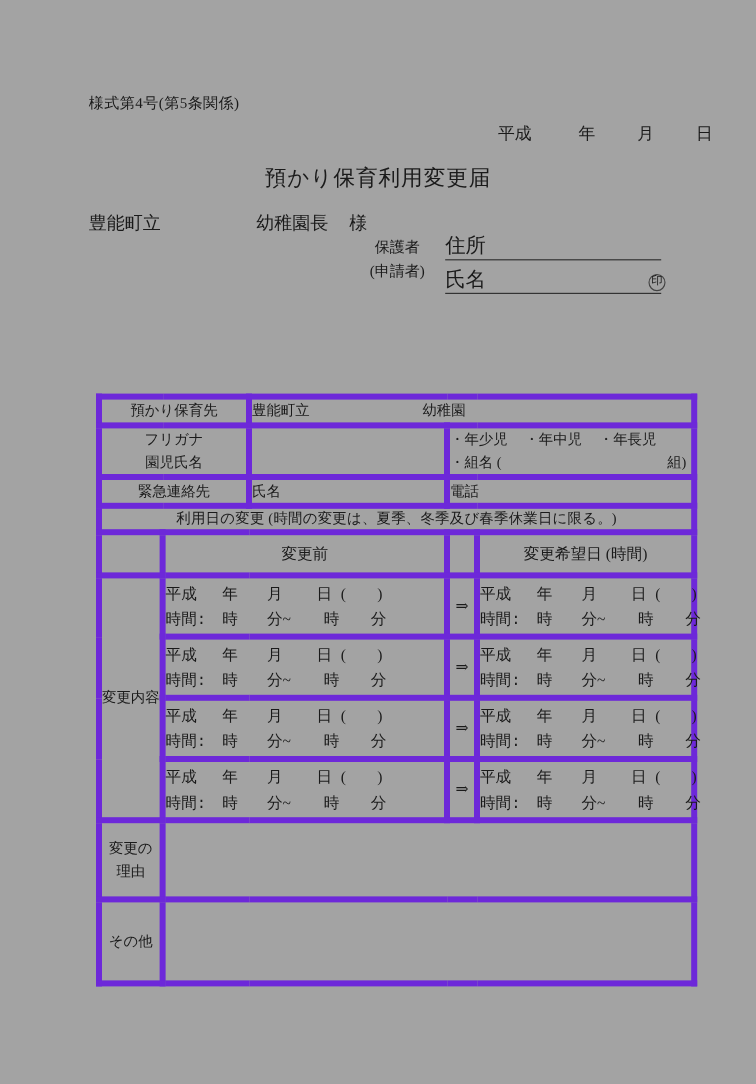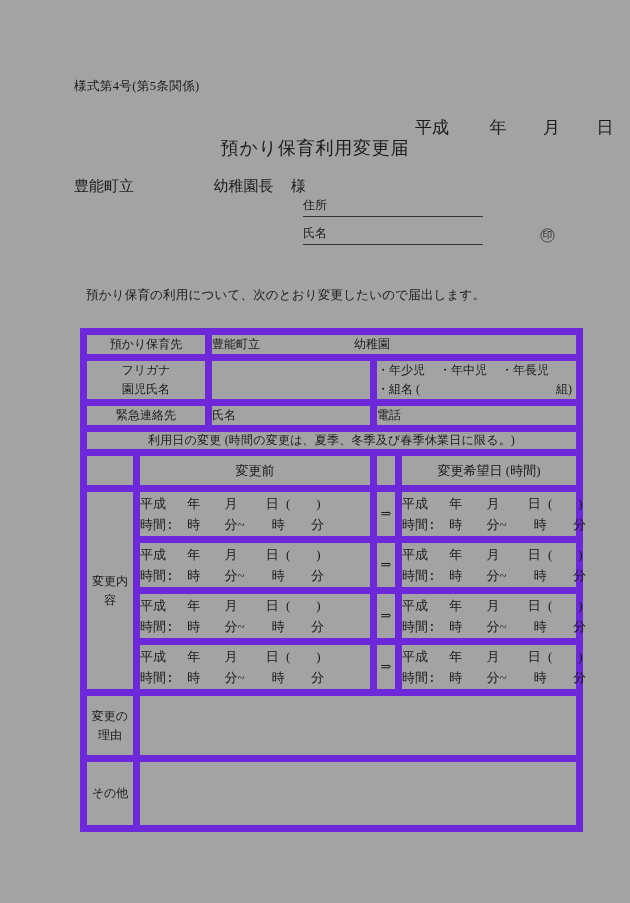--- a/index.html
+++ b/index.html
@@ -24,22 +24,22 @@
     position: absolute;
     left: 74px;
     top: 78px;
     font-size: 12.5px;
     letter-spacing: 0.4px;
     white-space: nowrap;
   }
   .date-line {
     position: absolute;
     left: 415px;
-    top: 116px;
-    font-size: 17px;
+    top: 103px;
+    font-size: 14px;
     white-space: nowrap;
   }
   .date-line span { display: inline-block; }
   .date-line .gap-a { width: 32px; }
   .date-line .gap-b { width: 28px; }
 
   .doc-title {
     position: absolute;
     left: 0;
     top: 136px;
@@ -76,21 +76,21 @@
     text-align: center;
     line-height: 20px;
   }
   .guardian-fields {
     flex: 1;
     padding-left: 6px;
   }
   .field-group { position: relative; }
   .field-label {
     line-height: 18px;
-    font-size: 12px;
+    font-size: 17px;
   }
   .rule {
     border-bottom: 1px solid #333;
     height: 1px;
     width: 180px;
     margin-top: 1px;
     margin-bottom: 7px;
   }
   .rule.second { margin-bottom: 0; }
   .seal {
@@ -121,21 +121,21 @@
   .form-table {
     position: absolute;
     left: 80px;
     top: 328px;
     width: 496px;
     border-collapse: collapse;
     table-layout: fixed;
     font-size: 12px;
   }
   .form-table td {
-    border: 7px solid #6d28d9;
+    border: 5px solid #6d28d9;
     padding: 0;
     vertical-align: middle;
   }
   .cell-pad { padding: 3px 6px; }
   .lbl {
     text-align: center;
     font-size: 12px;
     line-height: 19px;
   }
   .two-line { line-height: 19px; }
@@ -218,35 +218,38 @@
   <div class="addressee">
     <span>豊能町立</span>
     <span class="sp"></span>
     <span>幼稚園長</span>
     <span class="sp2"></span>
     <span>様</span>
   </div>
 
   <div class="guardian">
     <div class="guardian-row">
+      <div class="guardian-labels">
+        <div>保護者</div>
+        <div>(申請者)</div>
+      </div>
       <div class="guardian-fields">
         <div class="field-group">
           <div class="field-label">住所</div>
           <div class="rule"></div>
         </div>
         <div class="field-group">
           <div class="field-label">氏名</div>
           <div class="rule second"></div>
           <span class="seal">印</span>
         </div>
       </div>
     </div>
   </div>
 
-  <div class="intro">預かり保育の利用について、次のとおり変更したいので届出します。</div>
 
   <table class="form-table">
     <colgroup>
       <col style="width:53px">
       <col style="width:72px">
       <col style="width:165px">
       <col style="width:25px">
       <col style="width:181px">
     </colgroup>
     <tbody>

